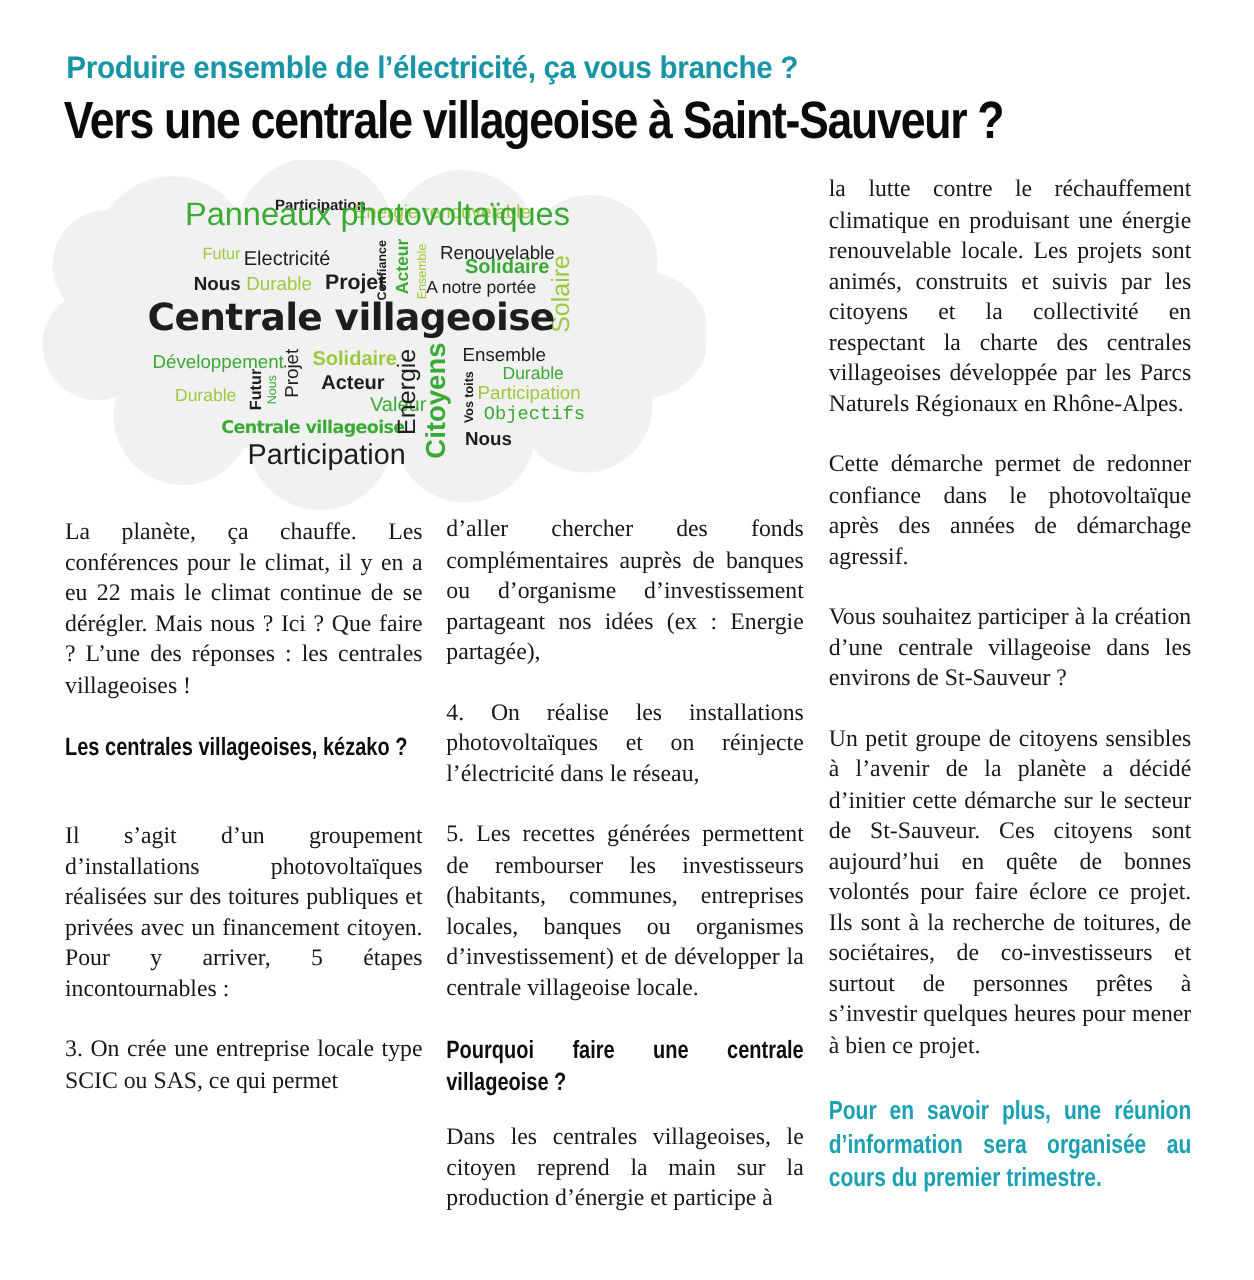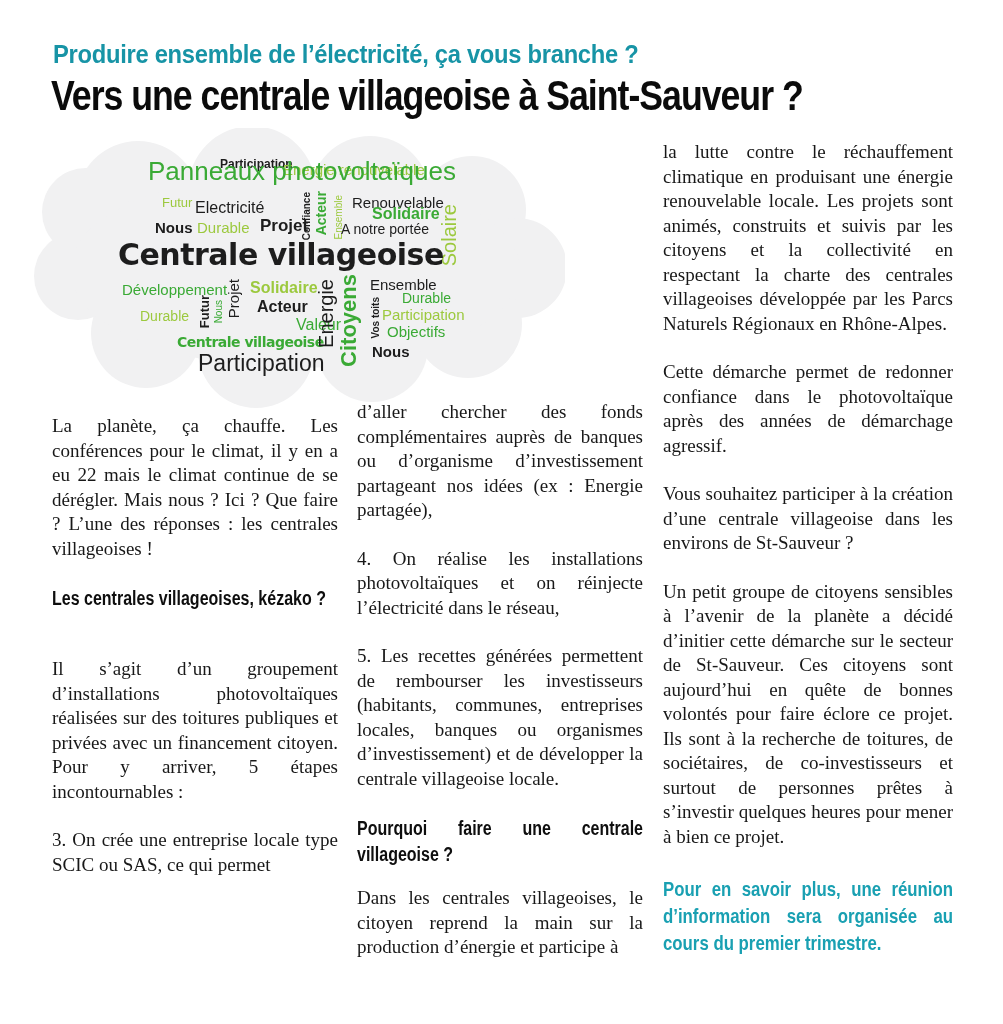--- a/index.html
+++ b/index.html
@@ -33,21 +33,21 @@
   .wc.comic{font-family:"DejaVu Sans",sans-serif;font-weight:bold;letter-spacing:-0.5px;}
   .c-k{color:#1d1d1d;}
   .c-g{color:var(--green,#3aaa35);}
   .c-lg{color:var(--light-green,#9cc93e);}
   
   .col{
     position:absolute;width:286px;font-size:19px;line-height:24.5px;
     text-align:justify;color:#181818;
   }
   #col-left{left:47px;top:414px;}
-  #col-mid{left:352px;top:400px;}
+  #col-mid{left:352px;top:412px;}
   #col-right{left:658px;top:140px;width:290px;}
   .col p{margin:0 0 24px 0;}
   .col p.heading{
     font-family:"Liberation Sans","DejaVu Sans",sans-serif;font-weight:bold;
     font-size:20px;line-height:26px;color:#0e0e0e;
     width:125%;transform:scaleX(0.8);transform-origin:0 0;
   }
   #col-left .heading{margin:2px 0 46px 0;white-space:nowrap;}
   #col-mid .heading{margin:9px 0 19px 0;}
   .col p.accent{
@@ -107,21 +107,21 @@
         <span class="wc c-lg b" style="left: 220px; top: 152px; font-size: 16px;">Solidaire</span>
         <span class="wc c-k b" style="left: 227px; top: 171px; font-size: 16px;">Acteur</span>
         <span class="wc c-g" style="left: 230px; top: 189px; font-size: 16px; margin-left: 36px;">Valeur</span>
         <span class="wc c-g comic" style="left: 147px; top: 207px; font-size: 14px;">Centrale villageoise</span>
         <span class="wc c-k vert" style="left: 286px; top: 151px; font-size: 20px;">Energie</span>
         <span class="wc c-g b vert" style="left: 308px; top: 146px; font-size: 22px;">Citoyens</span>
         <span class="wc c-k" style="left: 340px; top: 149px; font-size: 15px;">Ensemble</span>
         <span class="wc c-k b vert" style="left: 341px; top: 169px; font-size: 10px;">Vos toits</span>
         <span class="wc c-g" style="left: 372px; top: 163px; font-size: 14px;">Durable</span>
         <span class="wc c-lg" style="left: 352px; top: 179px; font-size: 15px;">Participation</span>
-        <span class="wc c-g" style="left: 357px; top: 196px; font-size: 15px;">Objectifs</span>
+        <span class="wc c-g" style="left: 357px; top: 196px; font-size: 15px; font-family: Liberation Mono, monospace;">Objectifs</span>
         <span class="wc c-k b" style="left: 342px; top: 216px; font-size: 15px;">Nous</span>
         <span class="wc c-k" style="left: 168px; top: 224px; font-size: 23px;">Participation</span>
       </div>
   </div>
 
   <div class="col" id="col-left">
       <p class="body">La planète, ça chauffe. Les conférences pour le climat, il y en a eu 22 mais le climat continue de se dérégler. Mais nous ? Ici ? Que faire ? L’une des réponses : les centrales villageoises !</p>
       <p class="heading">Les centrales villageoises, kézako ?</p>
       <p class="body">Il s’agit d’un groupement d’installations photovoltaïques réalisées sur des toitures publiques et privées avec un financement citoyen. Pour y arriver, 5 étapes incontournables :</p>
       <p class="body">3. On crée une entreprise locale type SCIC ou SAS, ce qui permet</p>

